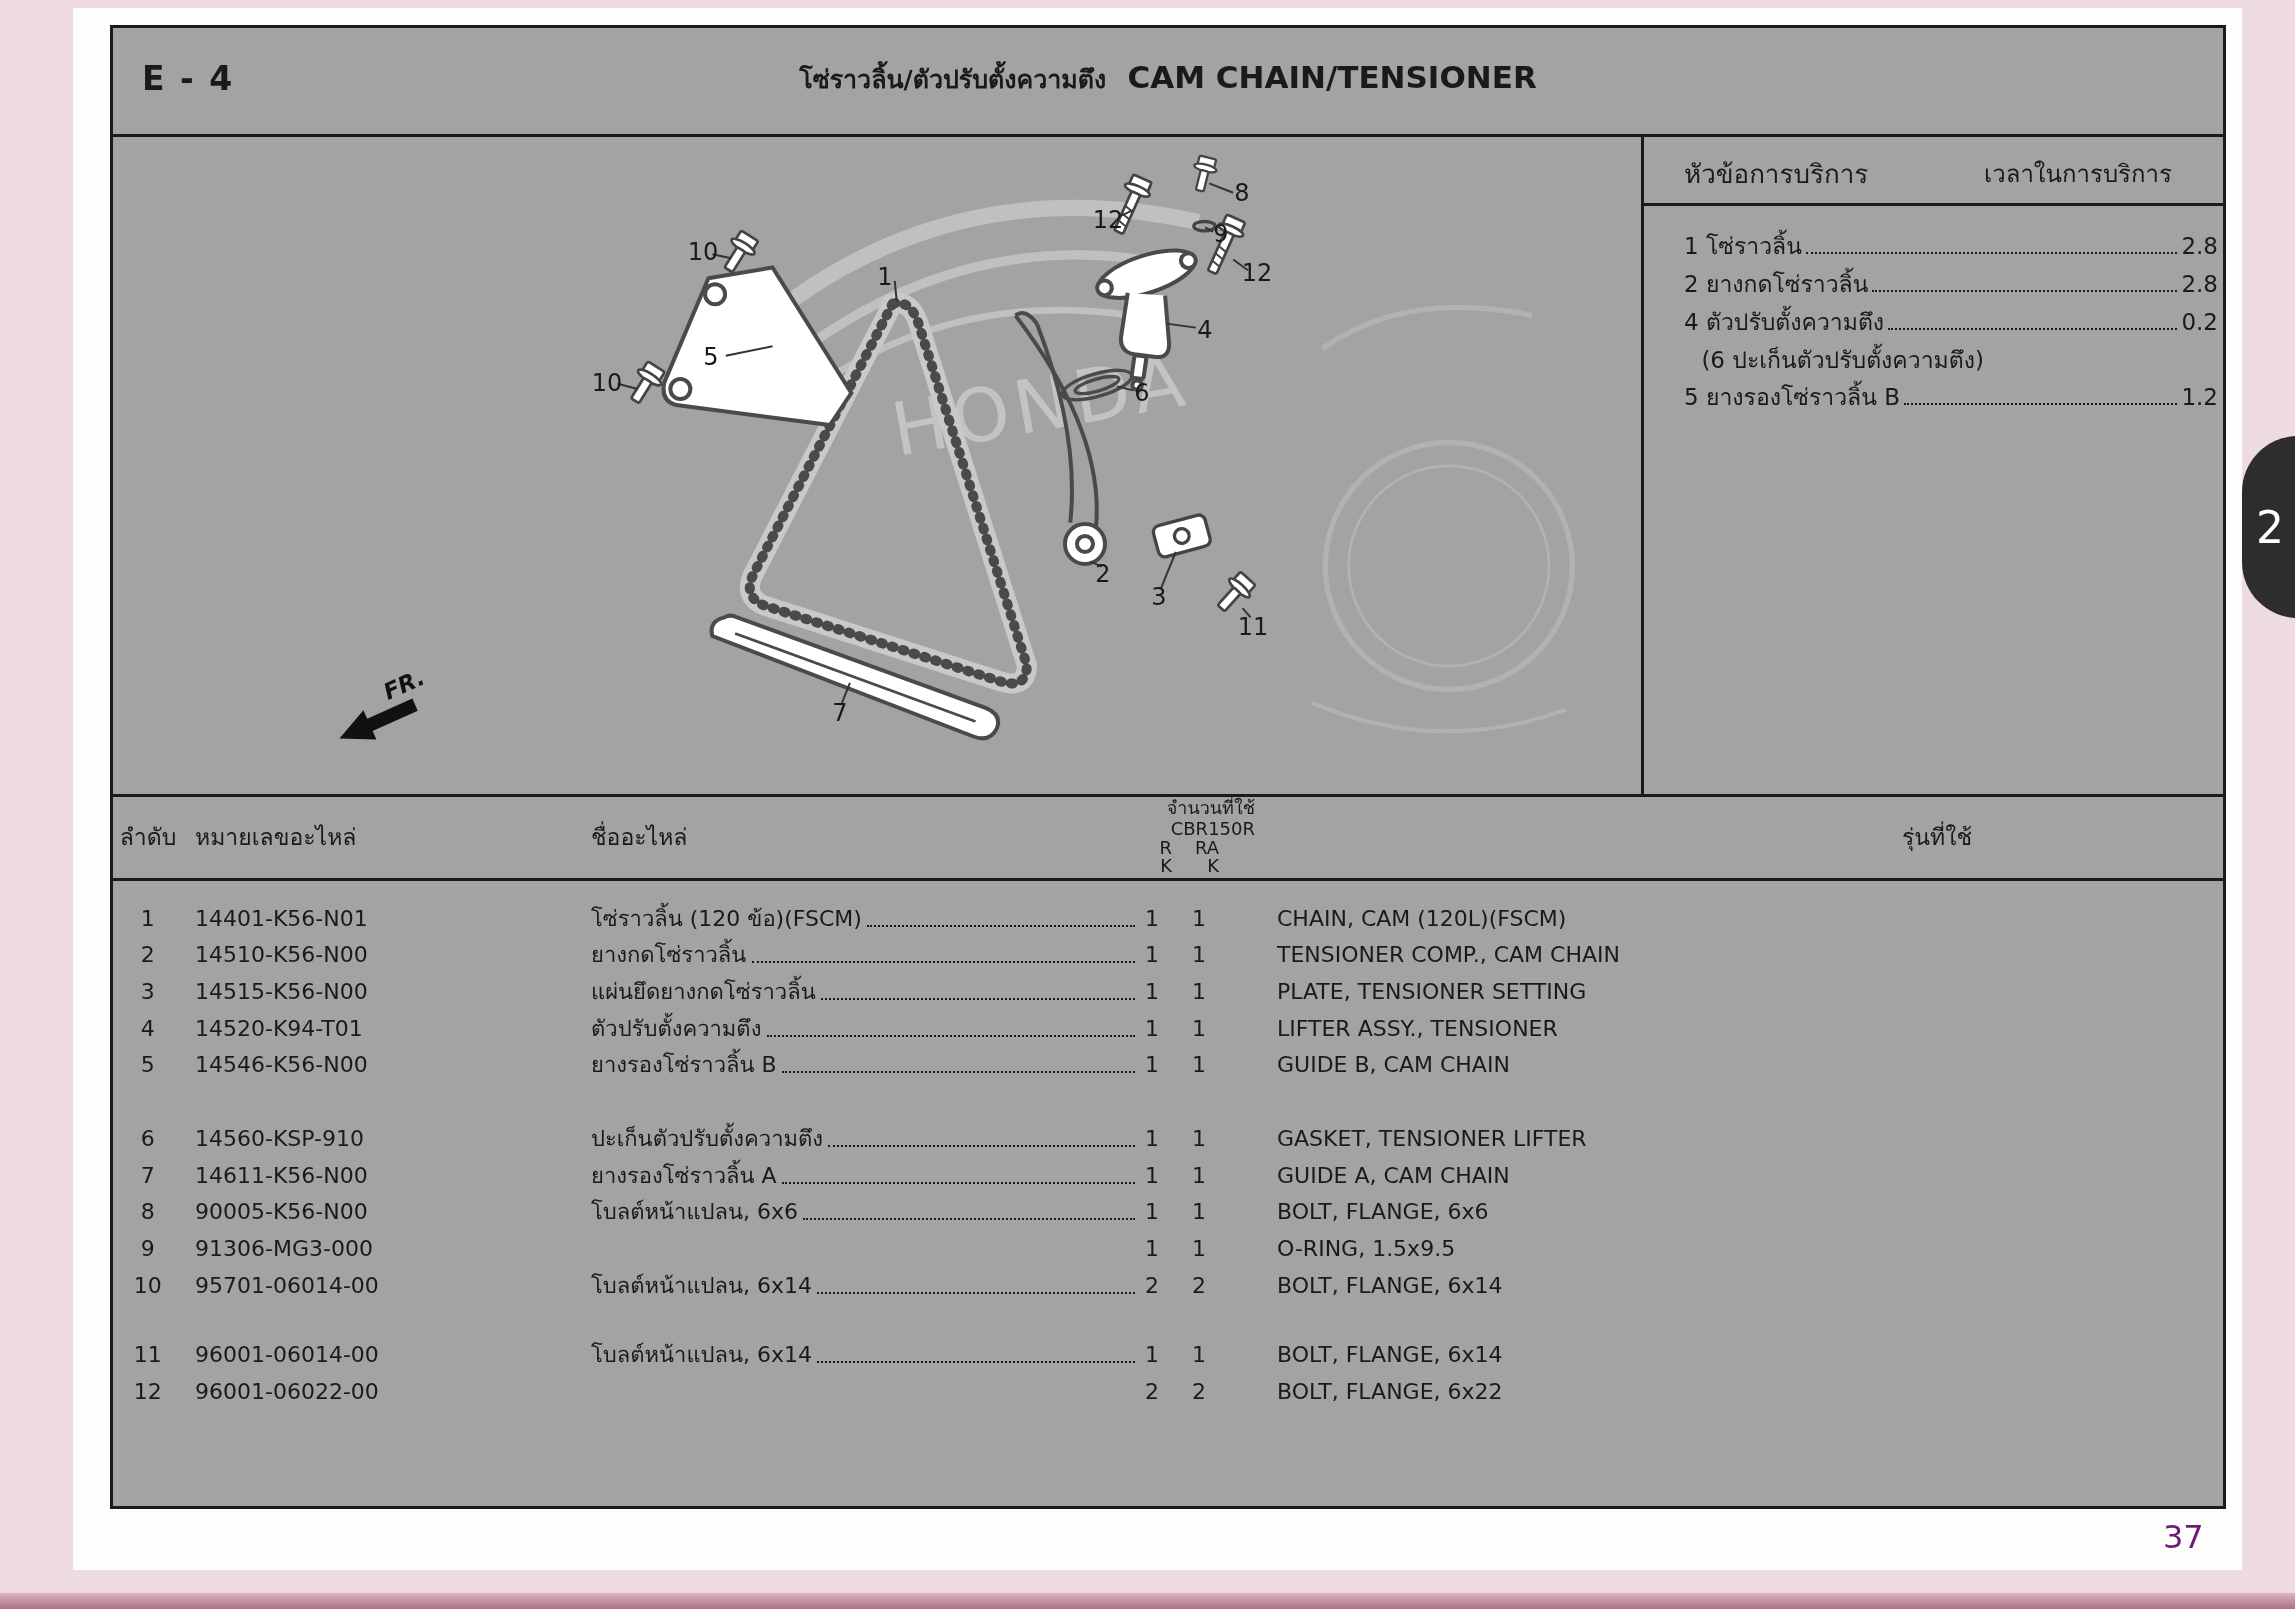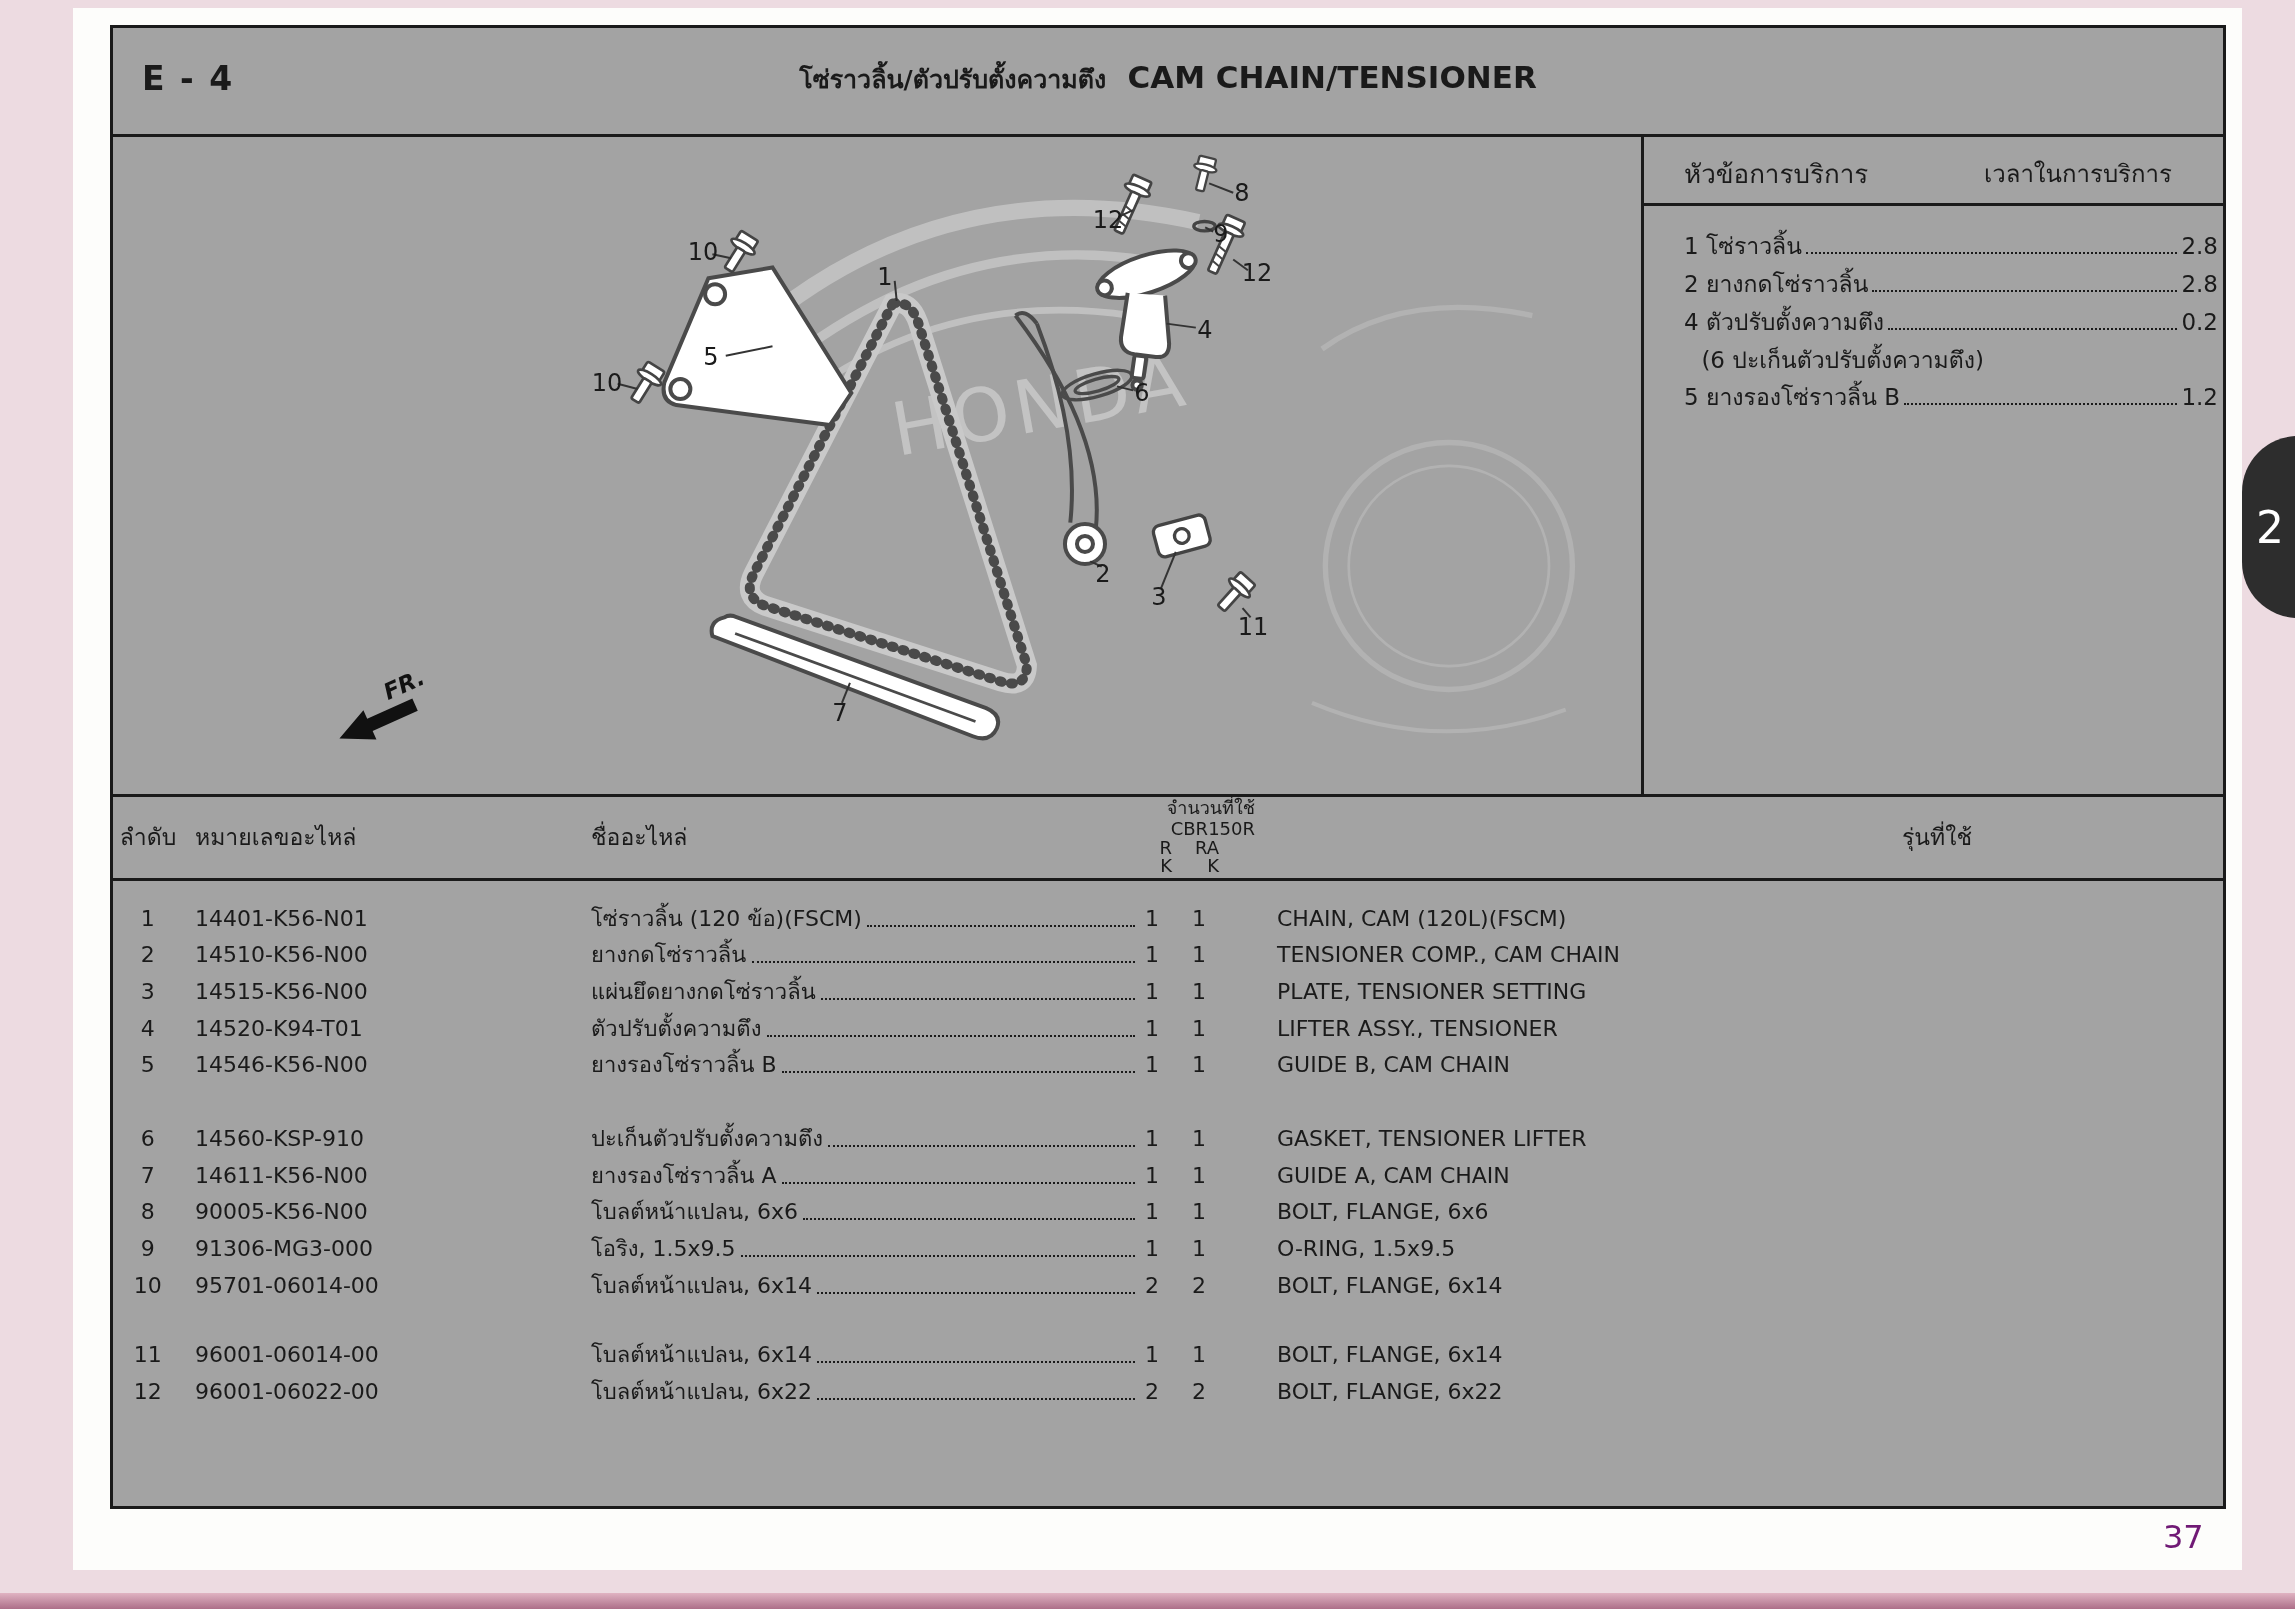--- a/index.html
+++ b/index.html
@@ -319,24 +319,20 @@
         <span class="nm">โบลต์หน้าแปลน, 6x6</span>
         <span class="leader"></span>
       </span>
     <span class="c-q1">1</span>
     <span class="c-q2">1</span>
     <span class="c-en">BOLT, FLANGE, 6x6</span>
   </div>
   <div class="t-row" style="top:1203px;">
     <span class="c-no">9</span>
     <span class="c-pn">91306-MG3-000</span>
-    <span class="c-name">
-        <span class="nm">โอริง, 1.5x9.5</span>
-        <span class="leader"></span>
-      </span>
     <span class="c-q1">1</span>
     <span class="c-q2">1</span>
     <span class="c-en">O-RING, 1.5x9.5</span>
   </div>
   <div class="t-row" style="top:1240px;">
     <span class="c-no">10</span>
     <span class="c-pn">95701-06014-00</span>
     <span class="c-name">
         <span class="nm">โบลต์หน้าแปลน, 6x14</span>
         <span class="leader"></span>
@@ -352,24 +348,20 @@
         <span class="nm">โบลต์หน้าแปลน, 6x14</span>
         <span class="leader"></span>
       </span>
     <span class="c-q1">1</span>
     <span class="c-q2">1</span>
     <span class="c-en">BOLT, FLANGE, 6x14</span>
   </div>
   <div class="t-row" style="top:1346px;">
     <span class="c-no">12</span>
     <span class="c-pn">96001-06022-00</span>
-    <span class="c-name">
-        <span class="nm">โบลต์หน้าแปลน, 6x22</span>
-        <span class="leader"></span>
-      </span>
     <span class="c-q1">2</span>
     <span class="c-q2">2</span>
     <span class="c-en">BOLT, FLANGE, 6x22</span>
   </div>
 
 </div>
 
 <div class="side-tab">
   <span>2</span>
 </div>

